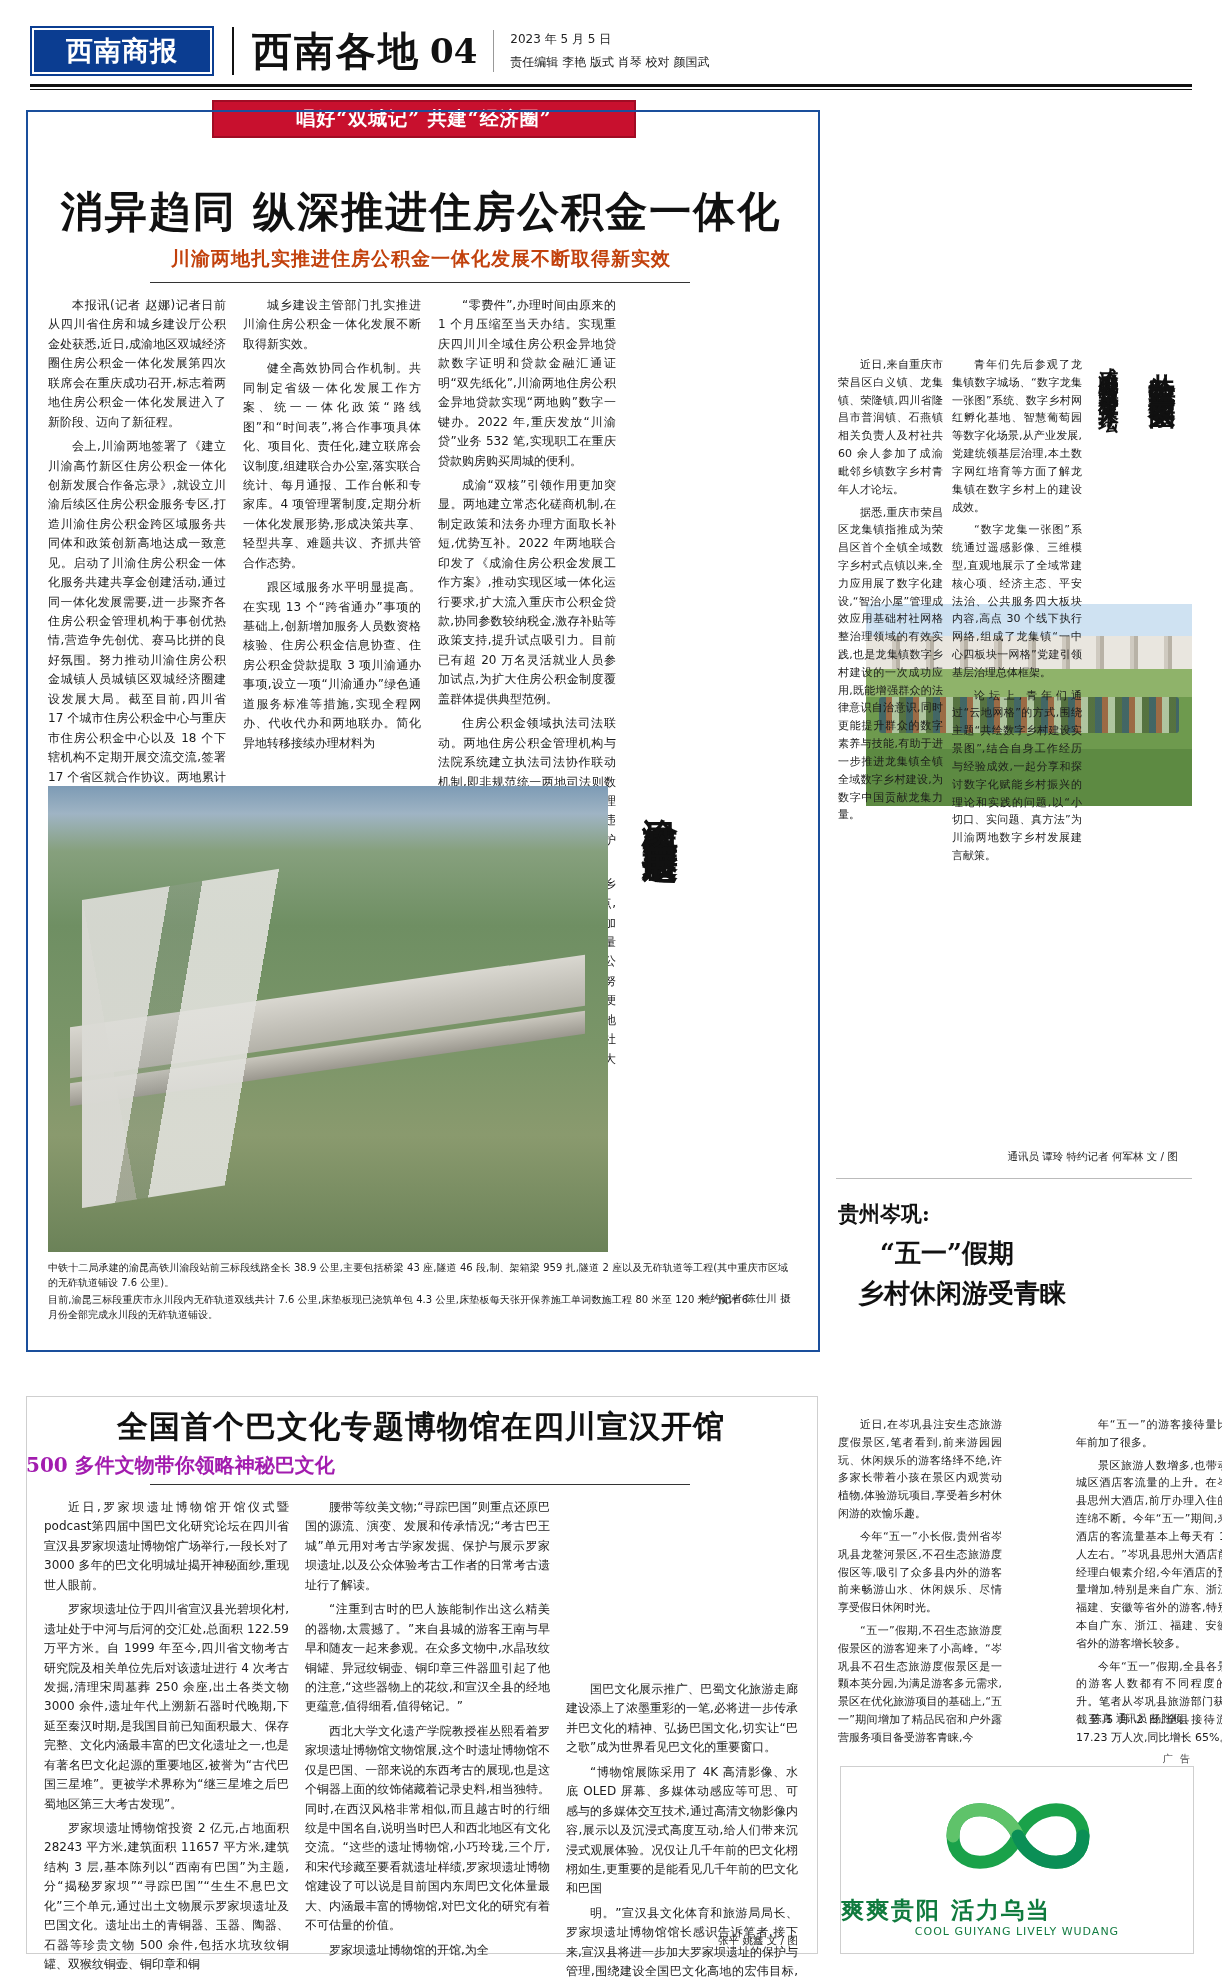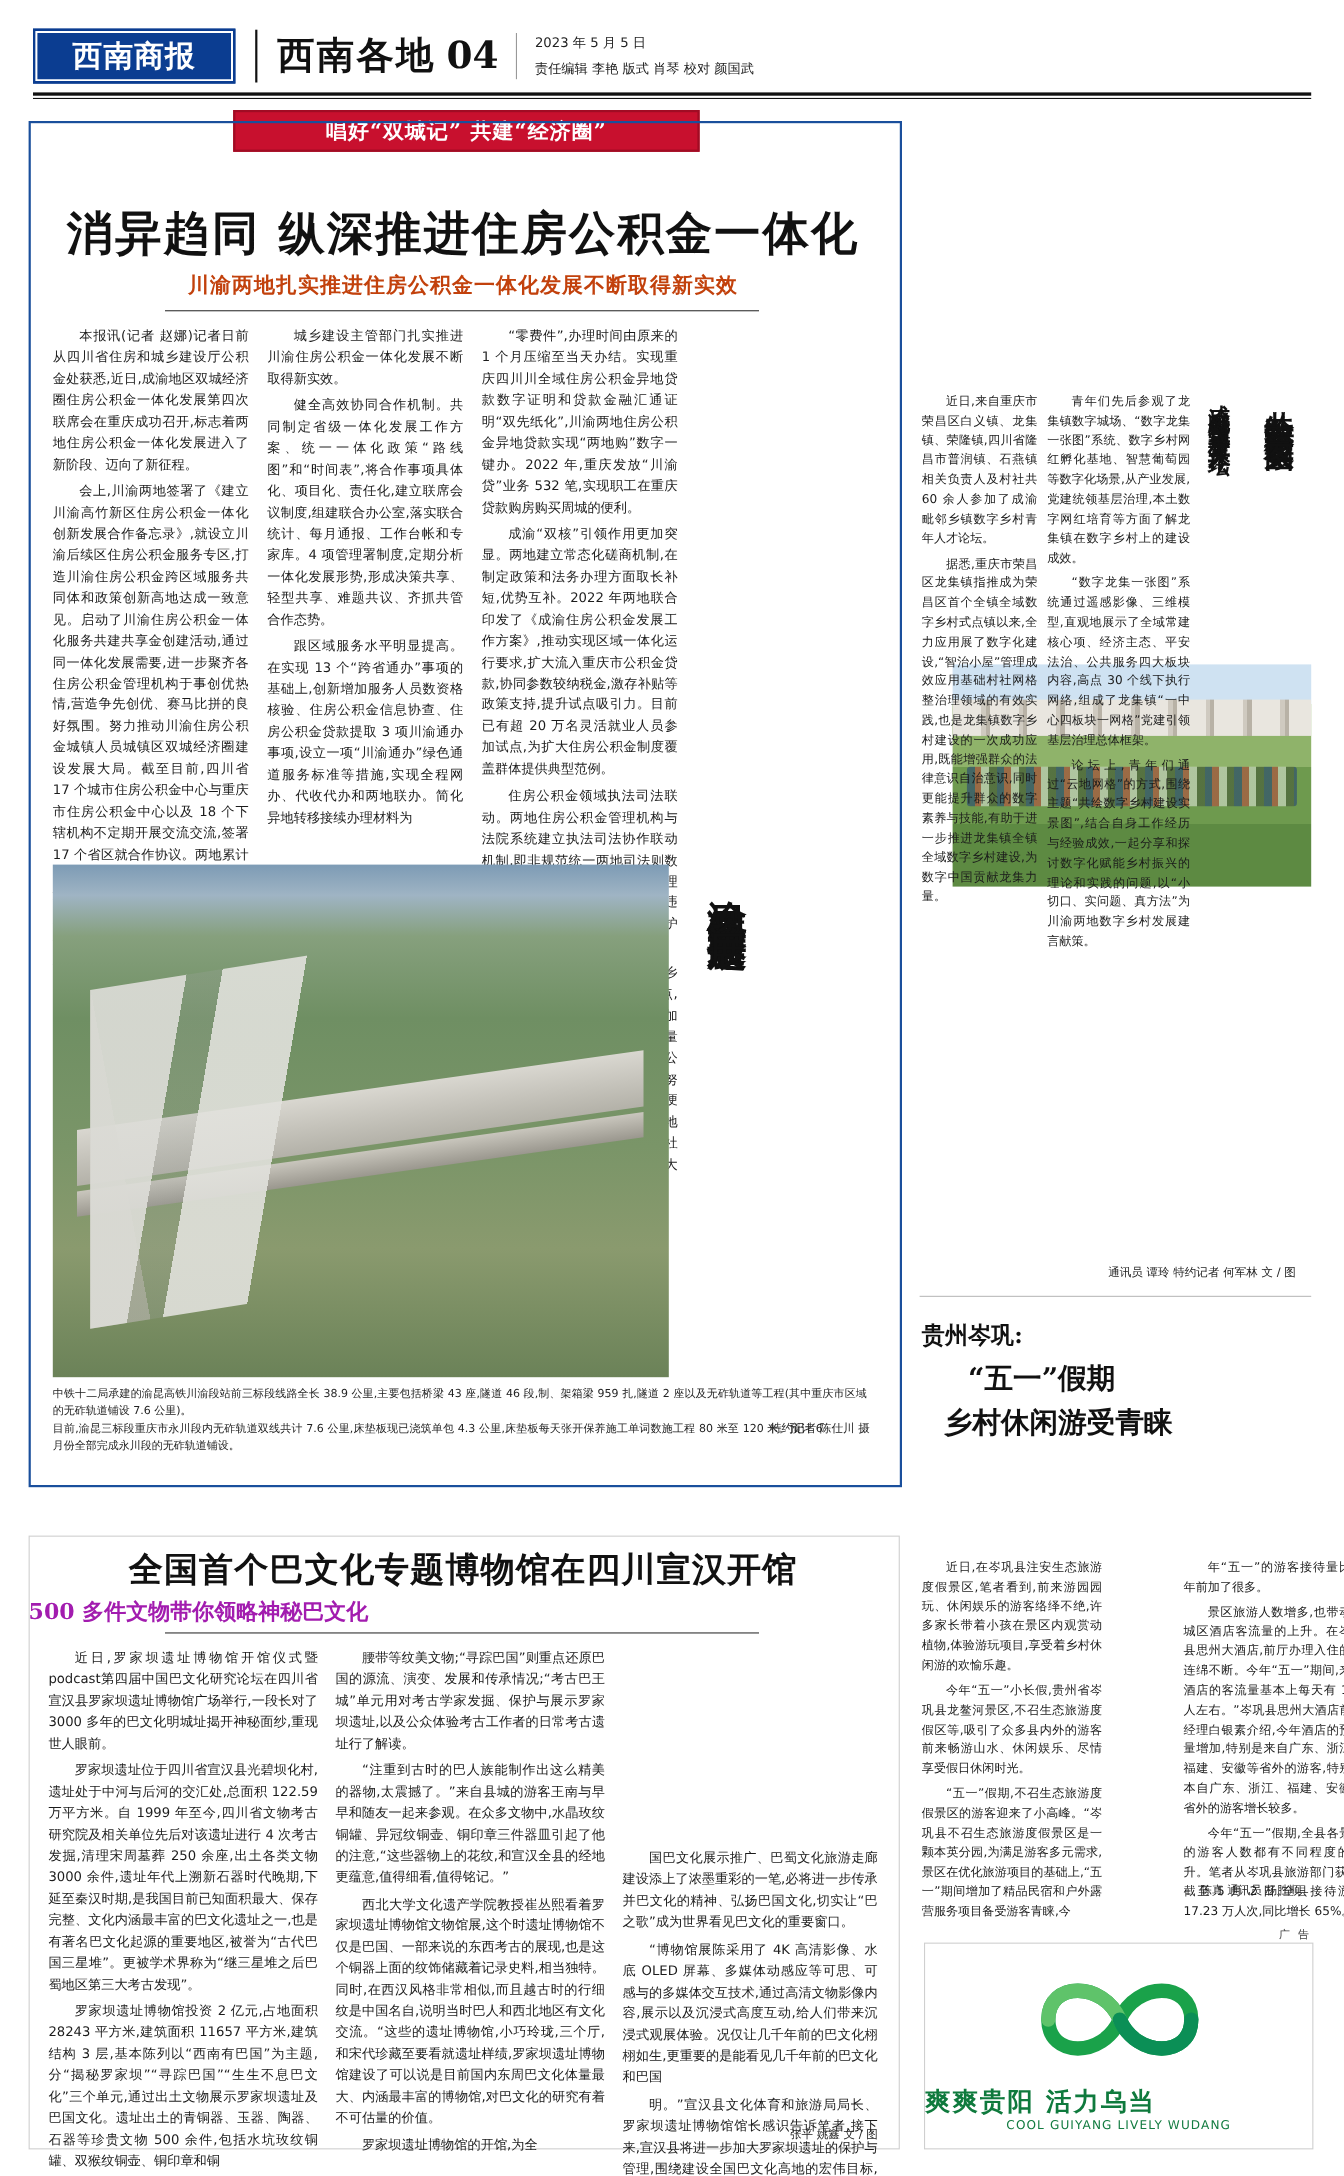--- a/index.html
+++ b/index.html
@@ -5,21 +5,21 @@
   html,body{margin:0;padding:0;background:#ffffff;}
   body{width:1222px;height:1978px;font-family:"DejaVu Sans","Liberation Sans",sans-serif;color:#111;}
   .page{position:relative;width:1222px;height:1978px;overflow:hidden;background:#fff;}
 
   
   .masthead{position:absolute;left:30px;top:22px;width:1162px;height:58px;display:flex;align-items:center;}
   .logo-box{width:180px;height:46px;background:#0b3d91;color:#fff;display:flex;align-items:center;justify-content:center;
             font-family:"DejaVu Serif","Liberation Serif",serif;font-weight:bold;font-size:27px;letter-spacing:1px;
             border:2px solid #0b3d91;box-shadow:inset 0 0 0 2px #fff;}
   .masthead-sep{width:2px;height:48px;background:#111;margin:0 18px;}
-  .sec-title{font-family:"DejaVu Serif","Liberation Serif",serif;font-weight:bold;font-size:34px;letter-spacing:2px;}
+  .sec-title{font-family:"DejaVu Serif","Liberation Serif",serif;font-weight:bold;font-size:40px;letter-spacing:2px;}
   .sec-num{font-family:"DejaVu Serif","Liberation Serif",serif;font-weight:bold;font-size:34px;margin-left:10px;}
   .masthead-vsep{width:1px;height:42px;background:#999;margin:0 16px;}
   .masthead-meta{font-size:12px;line-height:1.9;color:#222;}
   .masthead-rule{position:absolute;left:30px;top:84px;width:1162px;height:3px;background:#111;}
   .masthead-rule2{position:absolute;left:30px;top:89px;width:1162px;height:1px;background:#111;}
 
   
   .banner{position:absolute;left:212px;top:100px;width:420px;height:34px;background:#c8102e;color:#fff;
           display:flex;align-items:center;justify-content:center;font-family:"DejaVu Serif","Liberation Serif",serif;
           font-weight:bold;font-size:19px;letter-spacing:1px;border:2px solid #a00c24;}

